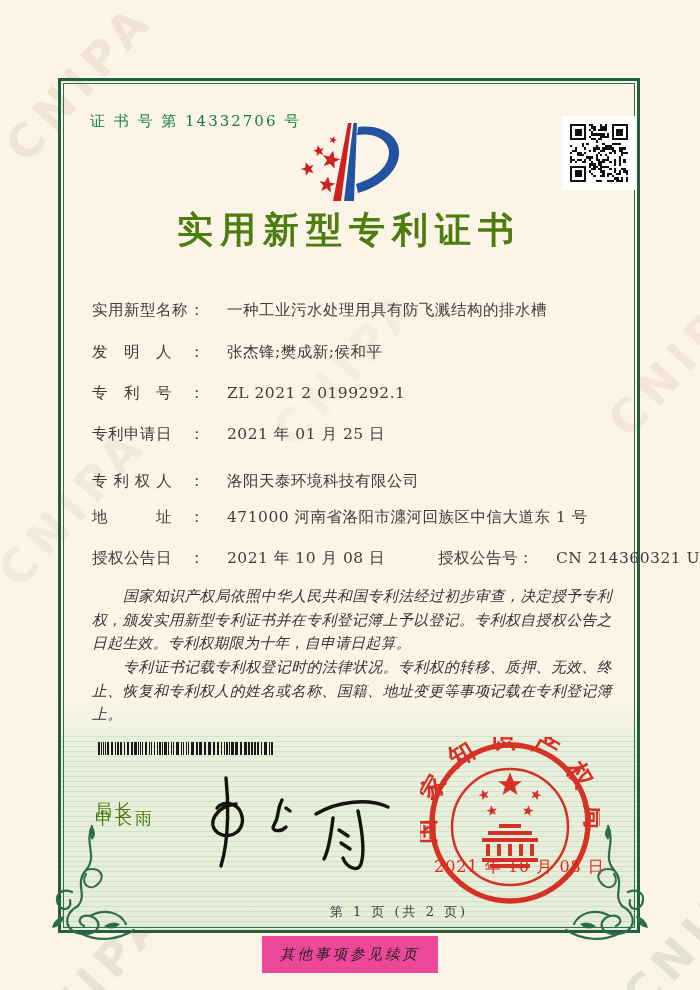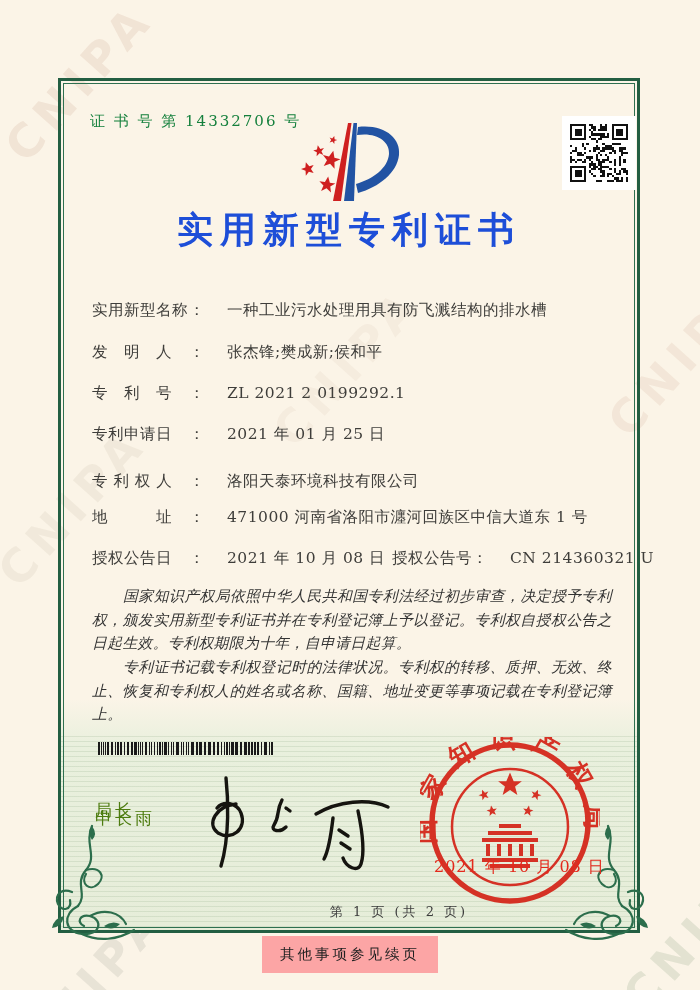--- a/index.html
+++ b/index.html
@@ -11,40 +11,40 @@
   .wm.green{color:rgba(140,165,130,.22);}
   .frame{position:absolute;left:58px;top:78px;width:582px;height:855px;
          border:3px solid #235e42;box-sizing:border-box;}
   .frame-inner{position:absolute;inset:2px;border:1px solid #2e7050;}
   .gz-tint{position:absolute;left:0;right:0;top:618px;bottom:0;
            background:linear-gradient(180deg,rgba(233,240,221,0) 0%,#e9f0dd 20%,#e6edd9 100%);}
   .gz-lines{position:absolute;left:0;right:0;top:655px;bottom:0;opacity:.6;
            background:repeating-linear-gradient(180deg,rgba(125,158,118,.30) 0 1px,transparent 1px 5px);}
   .cert-no{position:absolute;left:90px;top:112px;font-size:15px;letter-spacing:2px;color:#15803d;}
   .title{position:absolute;left:58px;top:206px;width:582px;text-align:center;
-         font-size:36px;font-weight:700;letter-spacing:7px;color:#1d4ed8;}
+         font-size:36px;font-weight:700;letter-spacing:7px;color:#4d7c0f;}
   .qr-box{position:absolute;left:562px;top:116px;width:74px;height:74px;background:#fff;}
   .qr-box svg{position:absolute;left:8px;top:8px;}
   .frow{position:absolute;left:92px;font-size:15.5px;color:#3e3d3a;white-space:nowrap;letter-spacing:.5px;}
   .flabel{display:inline-block;min-width:97px;}
   .fvalue{margin-left:22px;}
   .grant-no-group{position:absolute;left:300px;top:0;}
   .body-text{position:absolute;left:92px;top:584px;width:520px;font-style:italic;
              font-size:14.8px;line-height:1.6;color:#333;text-align:justify;letter-spacing:.4px;}
   .body-text p{margin:0;text-indent:2.1em;}
   .director{position:absolute;left:95px;font-family:"DejaVu Sans","Liberation Sans",sans-serif;
             font-size:17px;color:#4d7c0f;letter-spacing:3px;}
   .sig-svg{position:absolute;left:190px;top:768px;}
   .seal-svg{position:absolute;left:420px;top:737px;opacity:.95;}
   .seal-date{position:absolute;left:434px;top:857px;font-size:16px;color:#e4291c;
              letter-spacing:1px;white-space:nowrap;}
   .page-info{position:absolute;left:58px;top:903px;width:682px;text-align:center;
              font-size:13px;letter-spacing:3px;color:#3c3c3c;}
-  .cont-note{position:absolute;left:50%;transform:translateX(-50%);top:936px;background:#fca5a5;
-             padding:9px 18px;font-size:14.5px;letter-spacing:3px;color:#222;
+  .cont-note{position:absolute;left:50%;transform:translateX(-50%);top:936px;background:#ec4899;
+             padding:9px 18px;font-style:italic;font-size:14.5px;letter-spacing:3px;color:#222;
              white-space:nowrap;}
   .flourish{position:absolute;pointer-events:none;}
 </style>
 </head>
 <body>
 
 <div class="page">
 
   <div class="wm" style="left:-18px;top:55px;">CNIPA</div>
   <div class="wm" style="left:-25px;top:480px;color:rgba(180,160,140,.13);">CNIPA</div>
@@ -322,21 +322,21 @@
   </div>
   <div class="frow" style="top:471px;">
     <span class="flabel">专 利 权 人</span><span>：</span><span class="fvalue">洛阳天泰环境科技有限公司</span>
   </div>
   <div class="frow" style="top:507px;">
     <span class="flabel">地　　　址</span><span>：</span><span class="fvalue">471000 河南省洛阳市瀍河回族区中信大道东 1 号</span>
   </div>
   <div class="frow" style="top:548px;">
     <span class="flabel">授权公告日</span><span>：</span><span class="fvalue">2021 年 10 月 08 日</span>
     <span class="grant-no-group">
-      <span class="flabel" style="min-width:0;">授权公告号</span><span>：</span><span class="fvalue">CN 214360321 U</span>
+      <span class="flabel" style="min-width:0;margin-left:46px;">授权公告号</span><span>：</span><span class="fvalue">CN 214360321 U</span>
     </span>
   </div>
 
   <div class="body-text">
     <p>国家知识产权局依照中华人民共和国专利法经过初步审查，决定授予专利权，颁发实用新型专利证书并在专利登记簿上予以登记。专利权自授权公告之日起生效。专利权期限为十年，自申请日起算。</p>
     <p>专利证书记载专利权登记时的法律状况。专利权的转移、质押、无效、终止、恢复和专利权人的姓名或名称、国籍、地址变更等事项记载在专利登记簿上。</p>
   </div>
 
   <svg id="barcode-svg" style="position:absolute;left:98px;top:742px;" width="176" height="13" viewBox="0 0 176 13">
       <rect x="0" y="0" width="2" height="13" fill="#1a1a1a"></rect>

